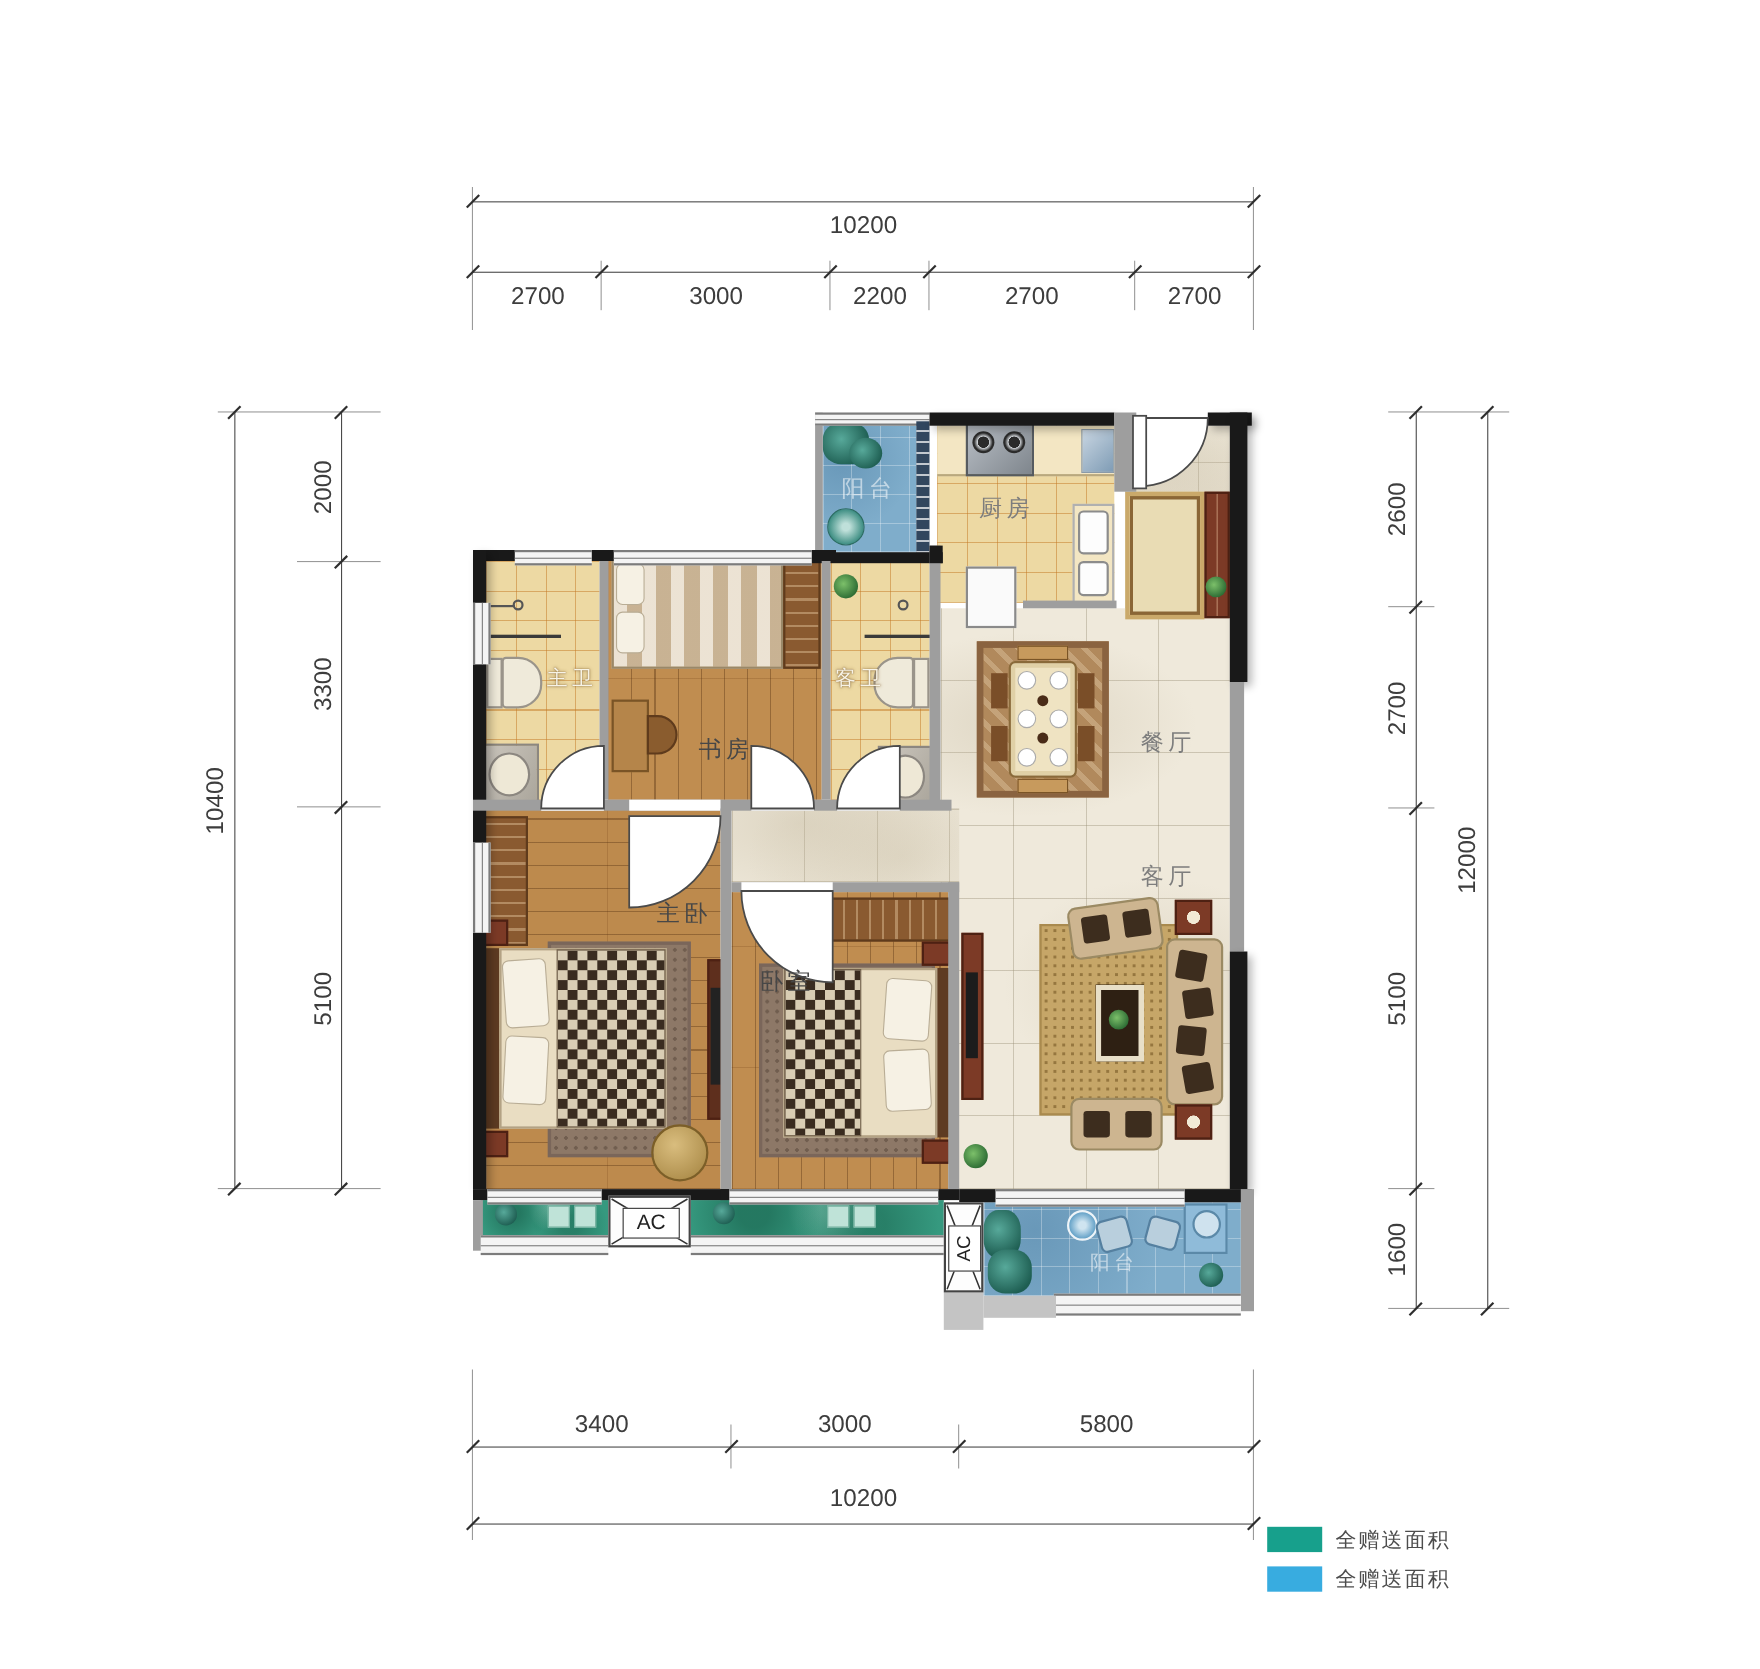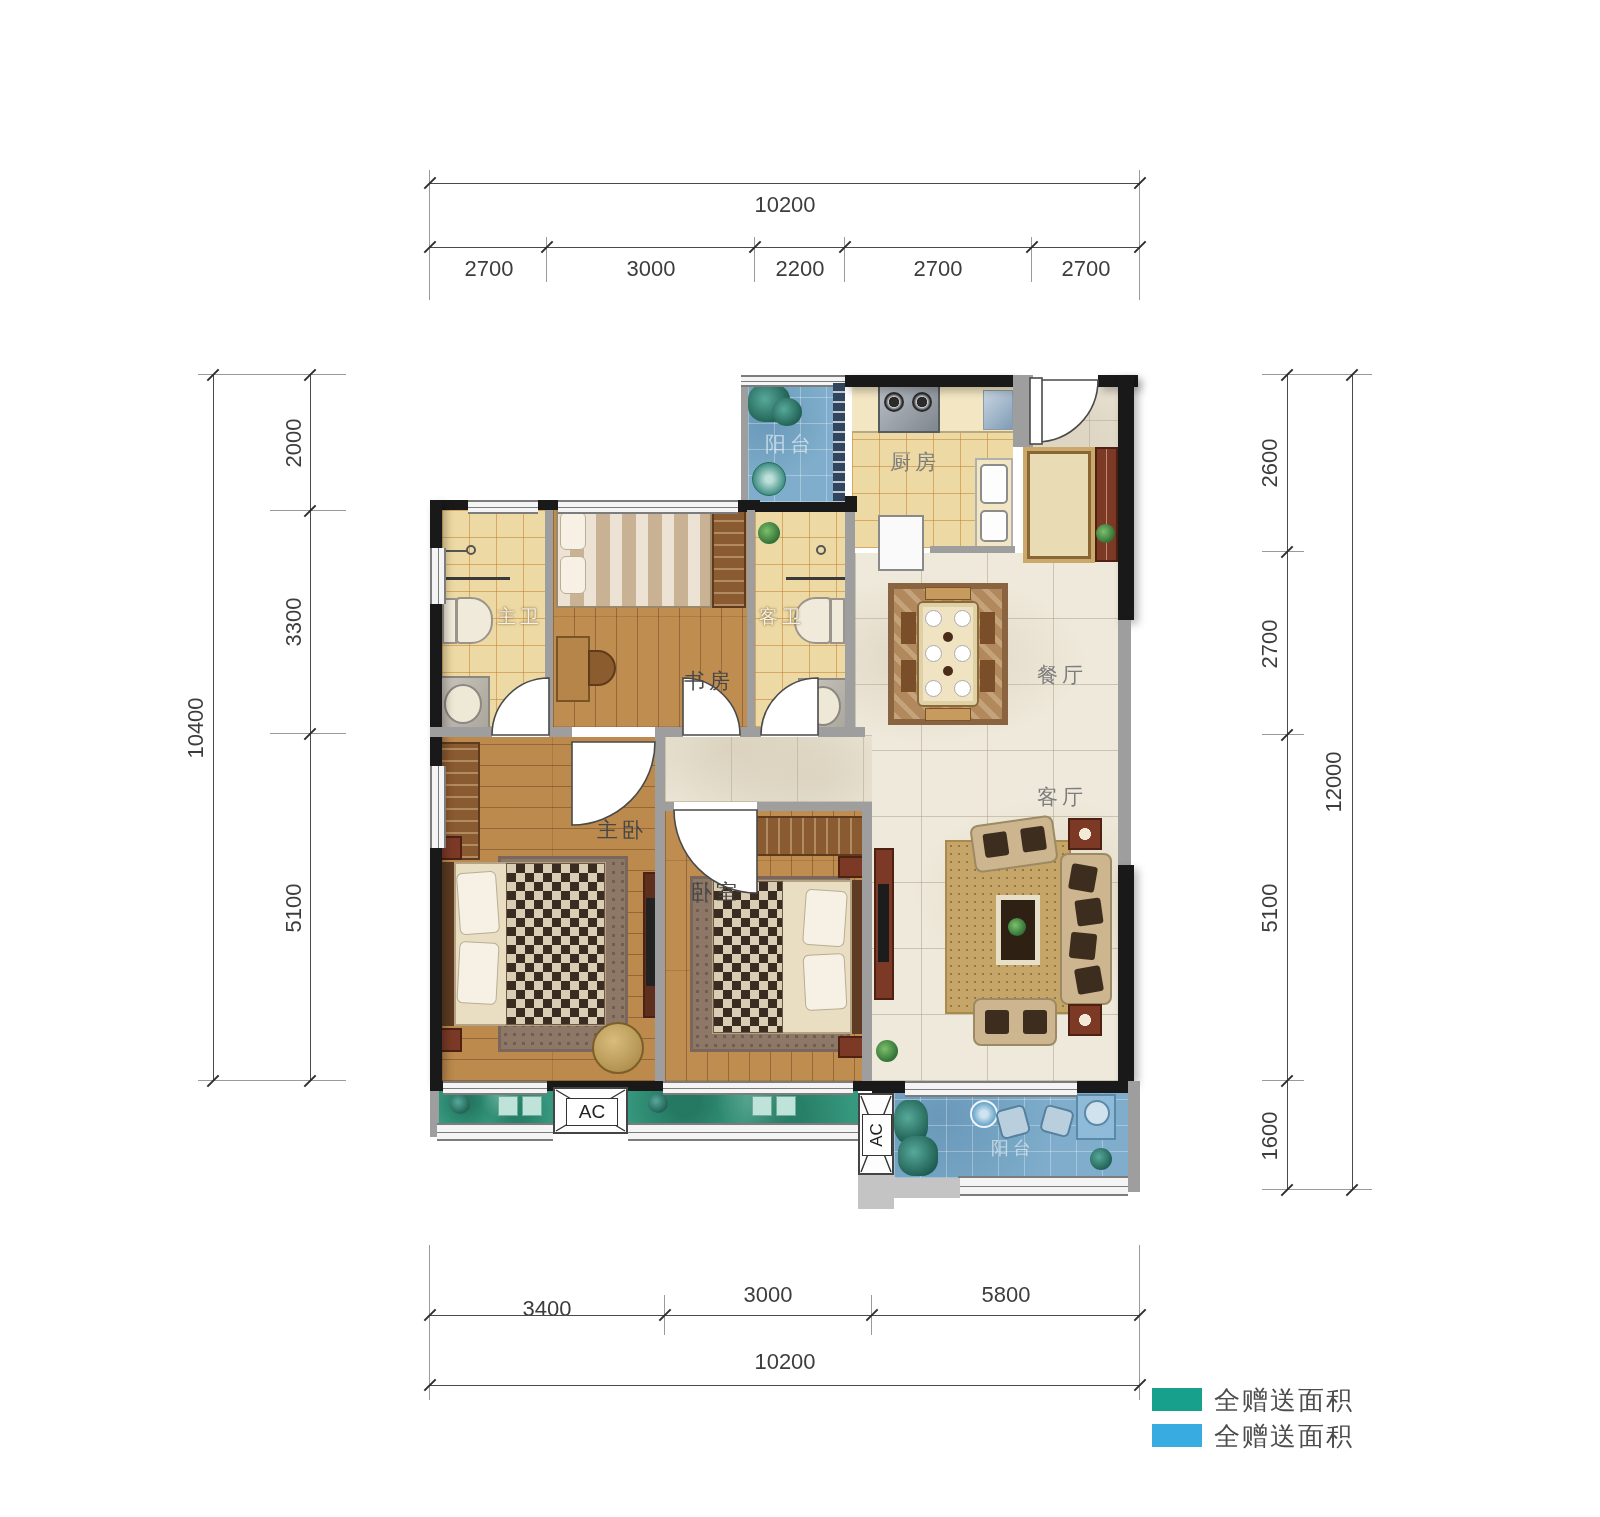--- a/index.html
+++ b/index.html
@@ -65,21 +65,21 @@
   .woodcab-v{background:#8a5a30;border:2px solid #5f3b1c;
     background-image:repeating-linear-gradient(90deg,rgba(255,230,190,.35) 0 2px,transparent 2px 12px);}
   .redcab{background:#7c3a26;border:2px solid #4e2113;}
   .sofa{background:#cdb590;border:2px solid #9b8a63;border-radius:8px;}
   .cushion{position:absolute;background:#3d2d1e;border-radius:3px;}
   .whitebox{background:#fdfdfd;border:2px solid #444;}
   .plant{border-radius:50%;background:radial-gradient(circle at 40% 40%,#7cc06a,#2c6b33 75%);}
   .plant-teal{border-radius:50%;background:radial-gradient(circle at 40% 40%,#57a99a,#1e5e52 75%);}
   .porc{background:#efeada;border:2px solid #9a948a;}
   
-  .legend-label{position:absolute;font-size:26px;color:#4d4d4d;letter-spacing:2px;transform:translateY(-50%);text-align:right;}
+  .legend-label{position:absolute;font-size:19px;color:#4d4d4d;letter-spacing:2px;transform:translateY(-50%);text-align:right;}
   .legend-swatch{position:absolute;width:50px;height:23px;}
 </style>
 </head>
 <body>
 
 <div id="canvas">
 
   <div class="blue-floor" style="left:748px;top:383px;width:85px;height:119px;"></div>
   <div class="tile-tan" style="left:852px;top:387px;width:161px;height:161px;"></div>
   <div class="marble" style="left:1023px;top:387px;width:95px;height:166px;"></div>
@@ -286,21 +286,21 @@
   <div class="abs" style="left:566px;top:1098px;width:50px;height:26px;background:#fff;border:1.5px solid #333;z-index:31;text-align:center;">
     <span style="font-size:19px;color:#222;line-height:26px;">AC</span>
   </div>
   <div class="abs" style="left:862px;top:1114px;width:28px;height:40px;background:#fff;border:1.5px solid #333;z-index:31;display:flex;align-items:center;justify-content:center;">
     <span style="font-size:17px;color:#222;transform:rotate(-90deg);">AC</span>
   </div>
 
   <div class="rl faint" style="left:790px;top:444px;">阳台</div>
   <div class="rl" style="left:915px;top:462px;">厨房</div>
   <div class="rl bath" style="left:520px;top:617px;">主卫</div>
-  <div class="rl dark" style="left:709px;top:681px;">书房</div>
+  <div class="rl dark" style="left:660px;top:681px;">书房</div>
   <div class="rl bath" style="left:782px;top:617px;">客卫</div>
   <div class="rl" style="left:1062px;top:675px;">餐厅</div>
   <div class="rl" style="left:1062px;top:797px;">客厅</div>
   <div class="rl dark" style="left:622px;top:830px;">主卧</div>
   <div class="rl dark" style="left:716px;top:892px;">卧室</div>
   <div class="rl faint" style="left:1013px;top:1148px;font-size:18px;">阳台</div>
 
   <div>
     <div class="eline" style="left:429px;top:170px;width:1px;height:130px;"></div>
     <div class="eline" style="left:1139px;top:170px;width:1px;height:130px;"></div>
@@ -365,21 +365,21 @@
     <div class="tick" style="left:1344px;top:374px;"></div>
       <div class="tick" style="left:1344px;top:1189px;"></div>
     <div class="dnum rot" style="left:1334px;top:782px;">12000</div>
   </div>
 
   <div>
     <div class="eline" style="left:429px;top:1245px;width:1px;height:155px;"></div>
     <div class="eline" style="left:1139px;top:1245px;width:1px;height:155px;"></div>
     <div class="eline" style="left:664px;top:1295px;width:1px;height:40px;"></div>
     <div class="eline" style="left:871px;top:1295px;width:1px;height:40px;"></div>
-    <div class="dnum" style="left:547px;top:1295px;margin-top:14px;">3400</div>
+    <div class="dnum" style="left:547px;top:1295px;">3400</div>
     <div class="dnum" style="left:768px;top:1295px;">3000</div>
     <div class="dnum" style="left:1006px;top:1295px;">5800</div>
     <div class="dline" style="left:430px;top:1315px;width:710px;height:1px;"></div>
     <div class="tick" style="left:422px;top:1314px;"></div>
     <div class="tick" style="left:657px;top:1314px;"></div>
     <div class="tick" style="left:864px;top:1314px;"></div>
     <div class="tick" style="left:1132px;top:1314px;"></div>
     <div class="dnum" style="left:785px;top:1362px;">10200</div>
     <div class="dline" style="left:430px;top:1385px;width:710px;height:1px;"></div>
     <div class="tick" style="left:422px;top:1384px;"></div>

